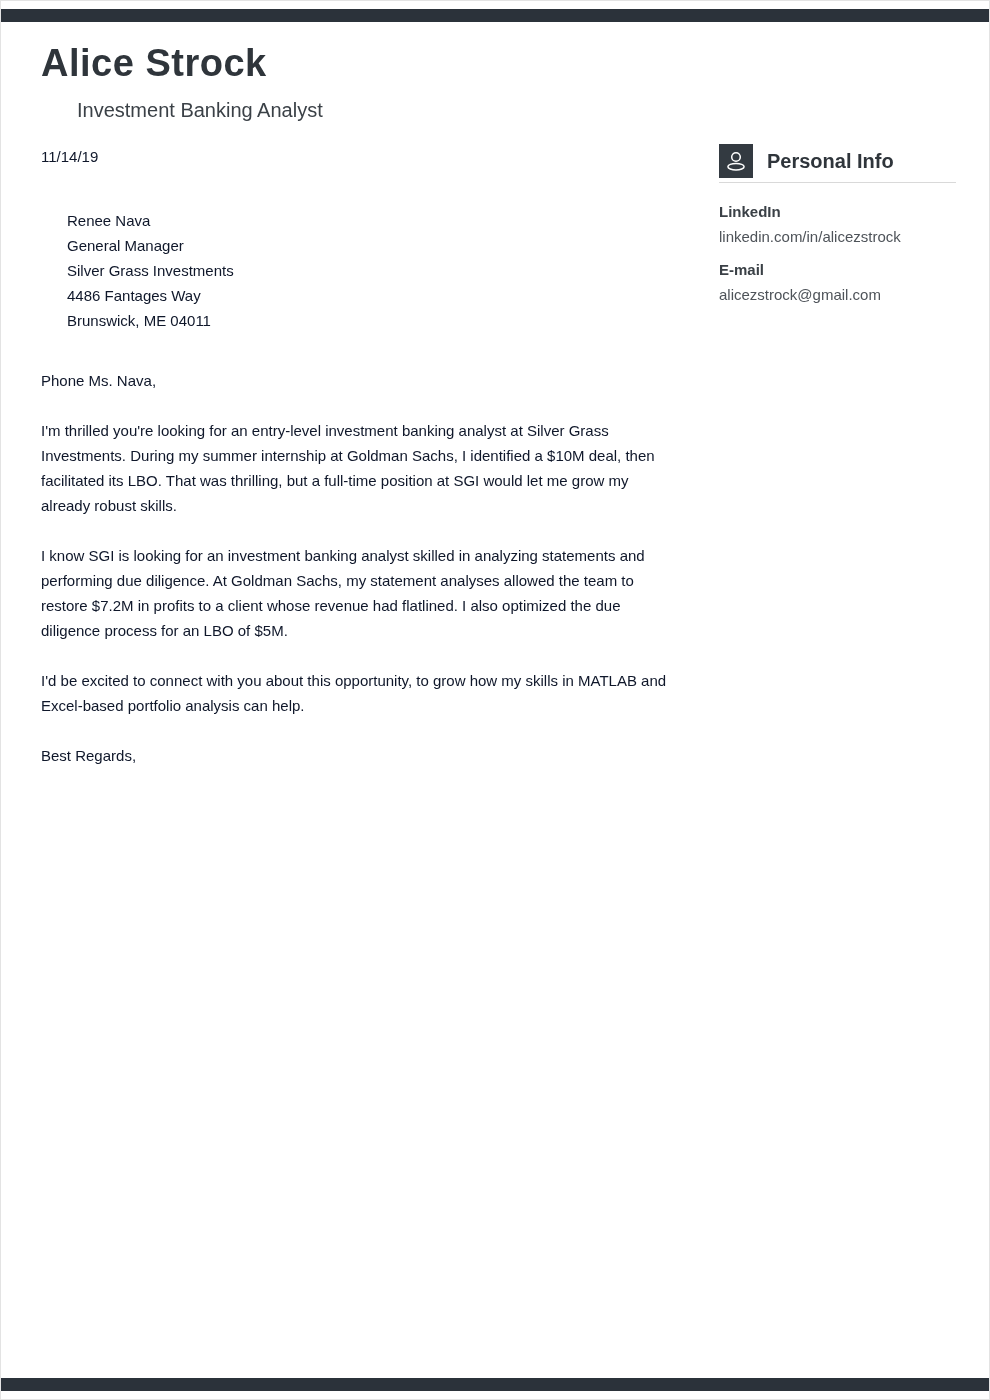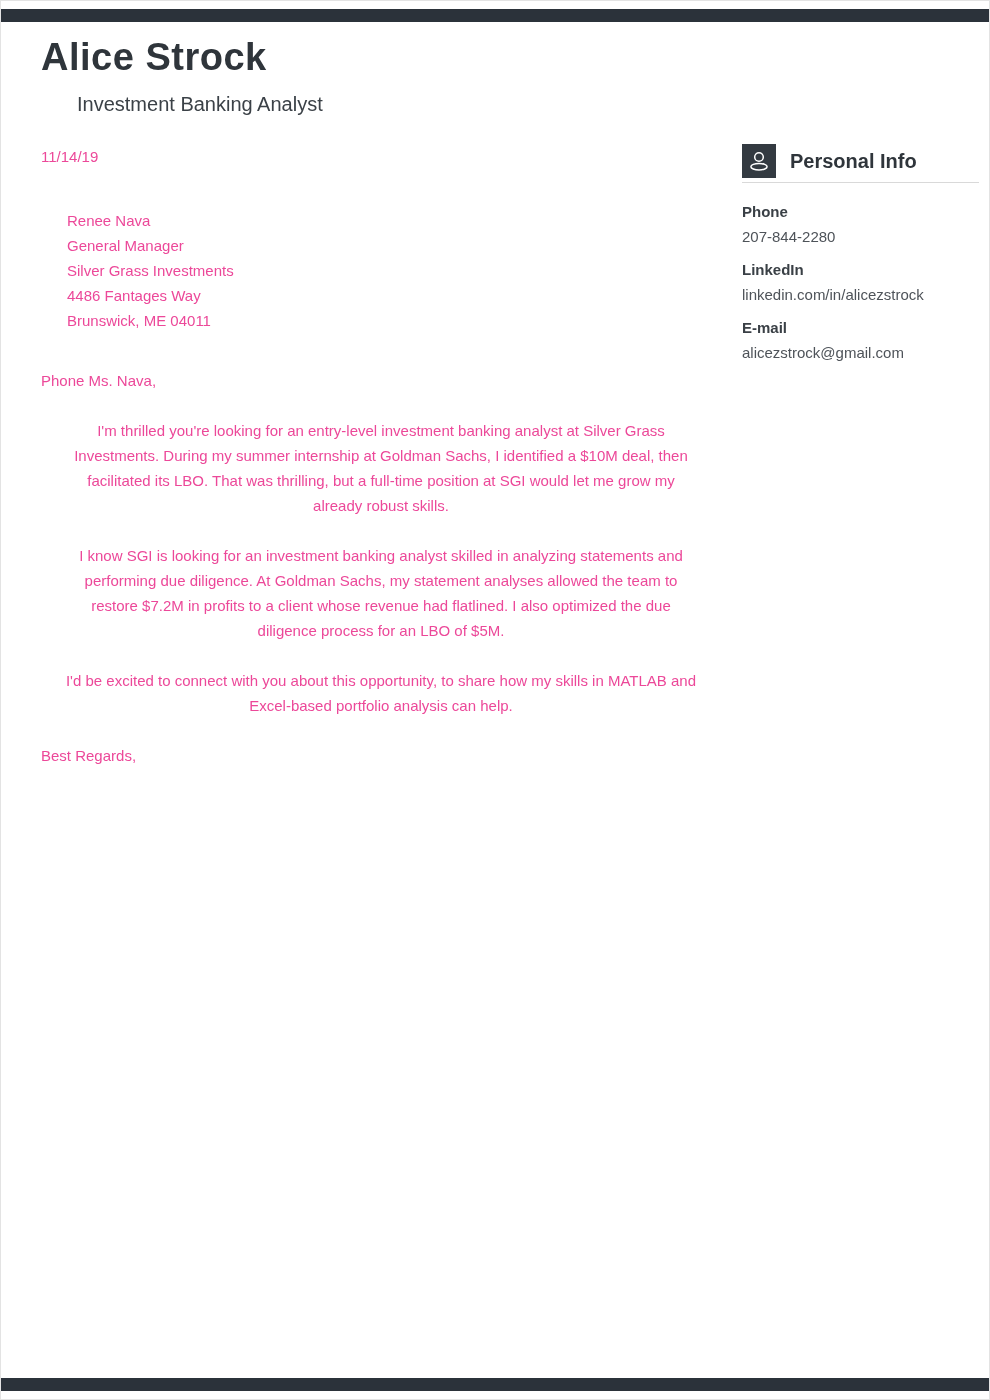--- a/index.html
+++ b/index.html
@@ -22,21 +22,21 @@
     right: 0;
     height: 13px;
     background: #2b323a;
   }
   .accent-bar.top { top: 8px; }
   .accent-bar.bottom { bottom: 8px; }
 
   .header {
     position: absolute;
     left: 40px;
-    top: 34px;
+    top: 40px;
     width: 640px;
   }
   .header h1 {
     font-size: 38px;
     font-weight: 700;
     letter-spacing: 0.5px;
     color: #2f353b;
     line-height: 1.2;
   }
   .header .subtitle {
@@ -47,32 +47,32 @@
     margin-left: 36px;
   }
 
   .main-col {
     position: absolute;
     left: 40px;
     top: 143px;
     width: 680px;
     font-size: 15px;
     line-height: 25px;
-    color: #ec4899;
+    color: #0f172a;
   }
   .main-col p { white-space: pre-line; }
   .date-line { margin-bottom: 39px; }
   .recipient-block { margin-bottom: 35px; margin-left: 26px; }
   .salutation { margin-bottom: 25px; }
-  .body-paragraph { margin-bottom: 25px; text-align: center; }
+  .body-paragraph { margin-bottom: 25px; }
   .closing { margin-bottom: 8px; }
 
   .sidebar {
     position: absolute;
-    left: 741px;
+    left: 718px;
     top: 143px;
     width: 237px;
   }
   .sidebar-header {
     display: flex;
     align-items: center;
   }
   .sidebar-icon {
     width: 34px;
     height: 34px;
@@ -129,42 +129,38 @@
 Brunswick, ME 04011</p>
     <p class="salutation">Phone Ms. Nava,</p>
     <p class="body-paragraph">I'm thrilled you're looking for an entry-level investment banking analyst at Silver Grass
 Investments. During my summer internship at Goldman Sachs, I identified a $10M deal, then
 facilitated its LBO. That was thrilling, but a full-time position at SGI would let me grow my
 already robust skills.</p>
     <p class="body-paragraph">I know SGI is looking for an investment banking analyst skilled in analyzing statements and
 performing due diligence. At Goldman Sachs, my statement analyses allowed the team to
 restore $7.2M in profits to a client whose revenue had flatlined. I also optimized the due
 diligence process for an LBO of $5M.</p>
-    <p class="body-paragraph">I'd be excited to connect with you about this opportunity, to share how my skills in MATLAB and
+    <p class="body-paragraph">I'd be excited to connect with you about this opportunity, to grow how my skills in MATLAB and
 Excel-based portfolio analysis can help.</p>
     <p class="closing">Best Regards,</p>
   </div>
 
   <div class="sidebar">
     <div class="sidebar-header">
       <span class="sidebar-icon">
         <svg width="24" height="24" viewBox="0 0 24 24" fill="none" stroke="#ffffff" stroke-width="1.5">
           <circle cx="12" cy="8" r="4.3"></circle>
           <ellipse cx="12" cy="17.7" rx="8.1" ry="3.3"></ellipse>
         </svg>
       </span>
       <span class="sidebar-title">Personal Info</span>
     </div>
     <hr class="sidebar-rule">
 
     <div class="info-group">
-      <div class="info-label">Phone</div>
-      <div class="info-value">207-844-2280</div>
-    </div>
-    <div class="info-group">
       <div class="info-label">LinkedIn</div>
       <div class="info-value">linkedin.com/in/alicezstrock</div>
     </div>
     <div class="info-group">
       <div class="info-label">E-mail</div>
       <div class="info-value">alicezstrock@gmail.com</div>
     </div>
   </div>
 
   <div class="accent-bar bottom"></div>

